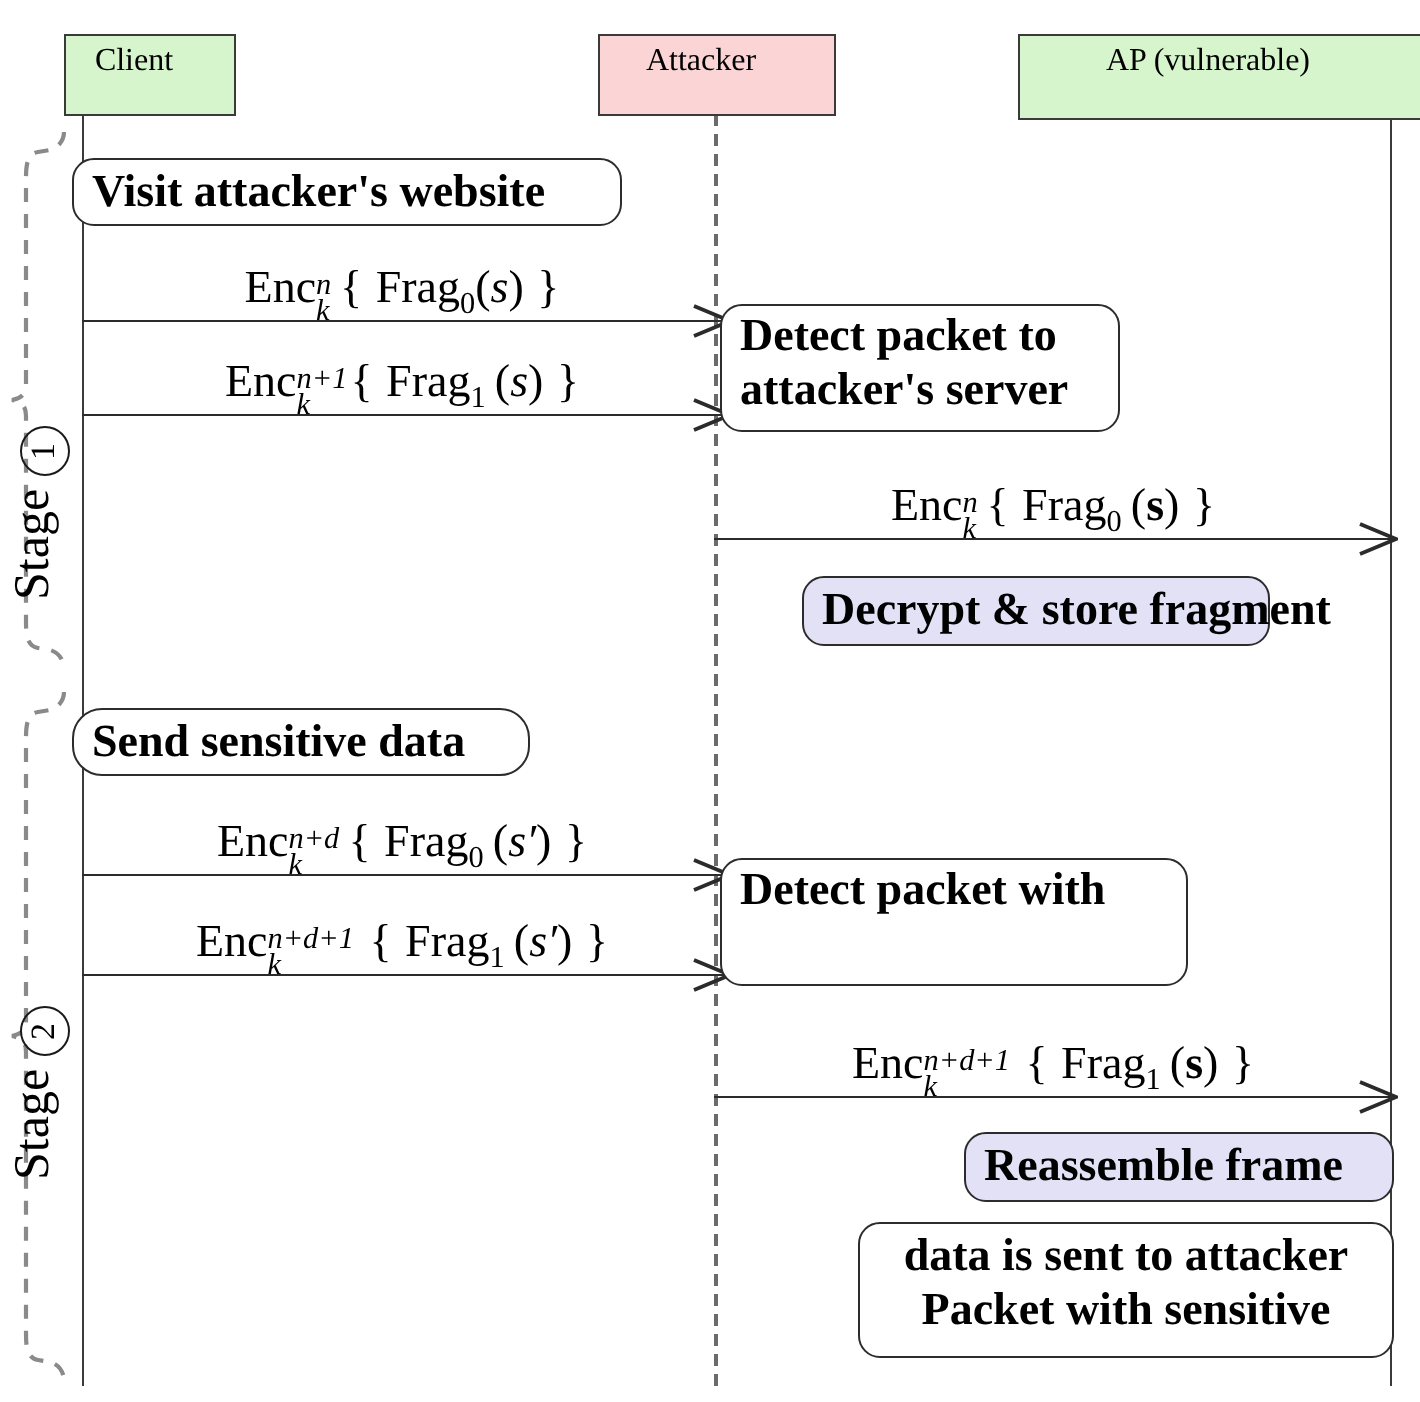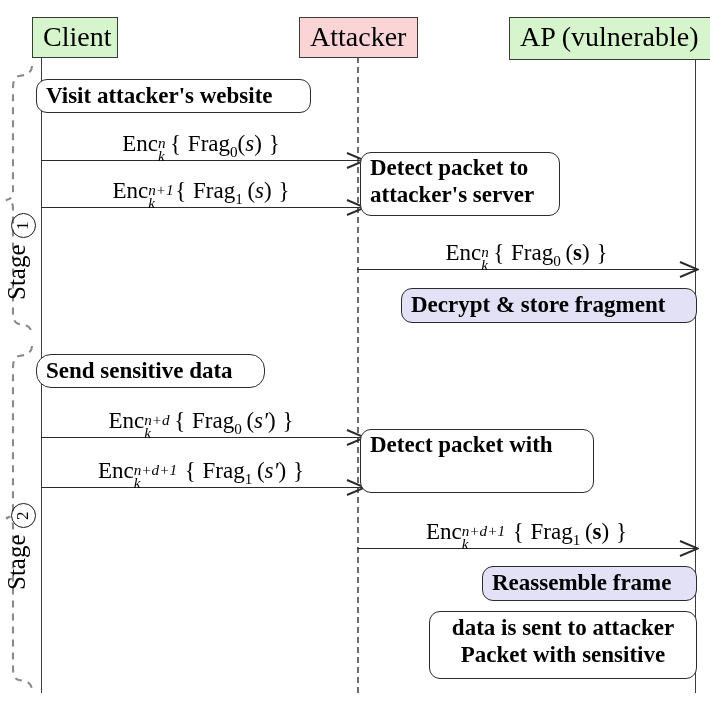--- a/index.html
+++ b/index.html
@@ -16,21 +16,21 @@
     overflow:hidden;
     background:#fff;
   }
 
   
   .actor{
     position:absolute;
     box-sizing:border-box;
     border:1.6px solid #3a3a3a;
     text-align:center;
-    font-size:28px;
+    font-size:16px;
     line-height:1.0;
     padding:5px 26px 7px 10px;
     white-space:nowrap;
   }
   .actor.client  { background:#d6f5cc; }
   .actor.attacker{ background:#fbd5d6; }
   .actor.ap      { background:#d6f5cc; }
 
   
   .lifeline{
@@ -213,21 +213,21 @@
     <div class="head" style="left:322px;">
       <svg width="20" height="17" viewBox="0 0 20 17">
         <path d="M1 1 L19 8.5 L1 16" fill="none" stroke="#2b2b2b" stroke-width="1.9"></path>
       </svg>
     </div>
     <div class="label math" style="left:0;width:340px;">
       Enc<span class="encstack"><span class="sup" style="position:absolute;left:0;top:-0.52em;">n</span><span class="sub" style="position:absolute;left:0;top:0.30em;">k</span></span><span style="display:inline-block;width:11px;"></span><span class="brace">{</span>&nbsp;Frag<span class="subn">0</span> (<span class="bd">s</span>)&nbsp;<span class="brace">}</span>
     </div>
   </div>
 
-  <div class="note lav" style="left:401px;top:288px;width:296px;height:35px;">
+  <div class="note lav" style="left:401px;top:288px;width:234px;height:35px;">
     <span>Decrypt &amp; store fragment</span>
   </div>
 
   <div class="note" style="left:36px;top:354px;width:229px;height:34px;border-radius:15px;">
     <span>Send sensitive data</span>
   </div>
 
   <div class="msg" style="left:41px;top:437px;width:321px;">
     <div class="line" style="width:321px;"></div>
     <div class="head" style="left:305px;">

